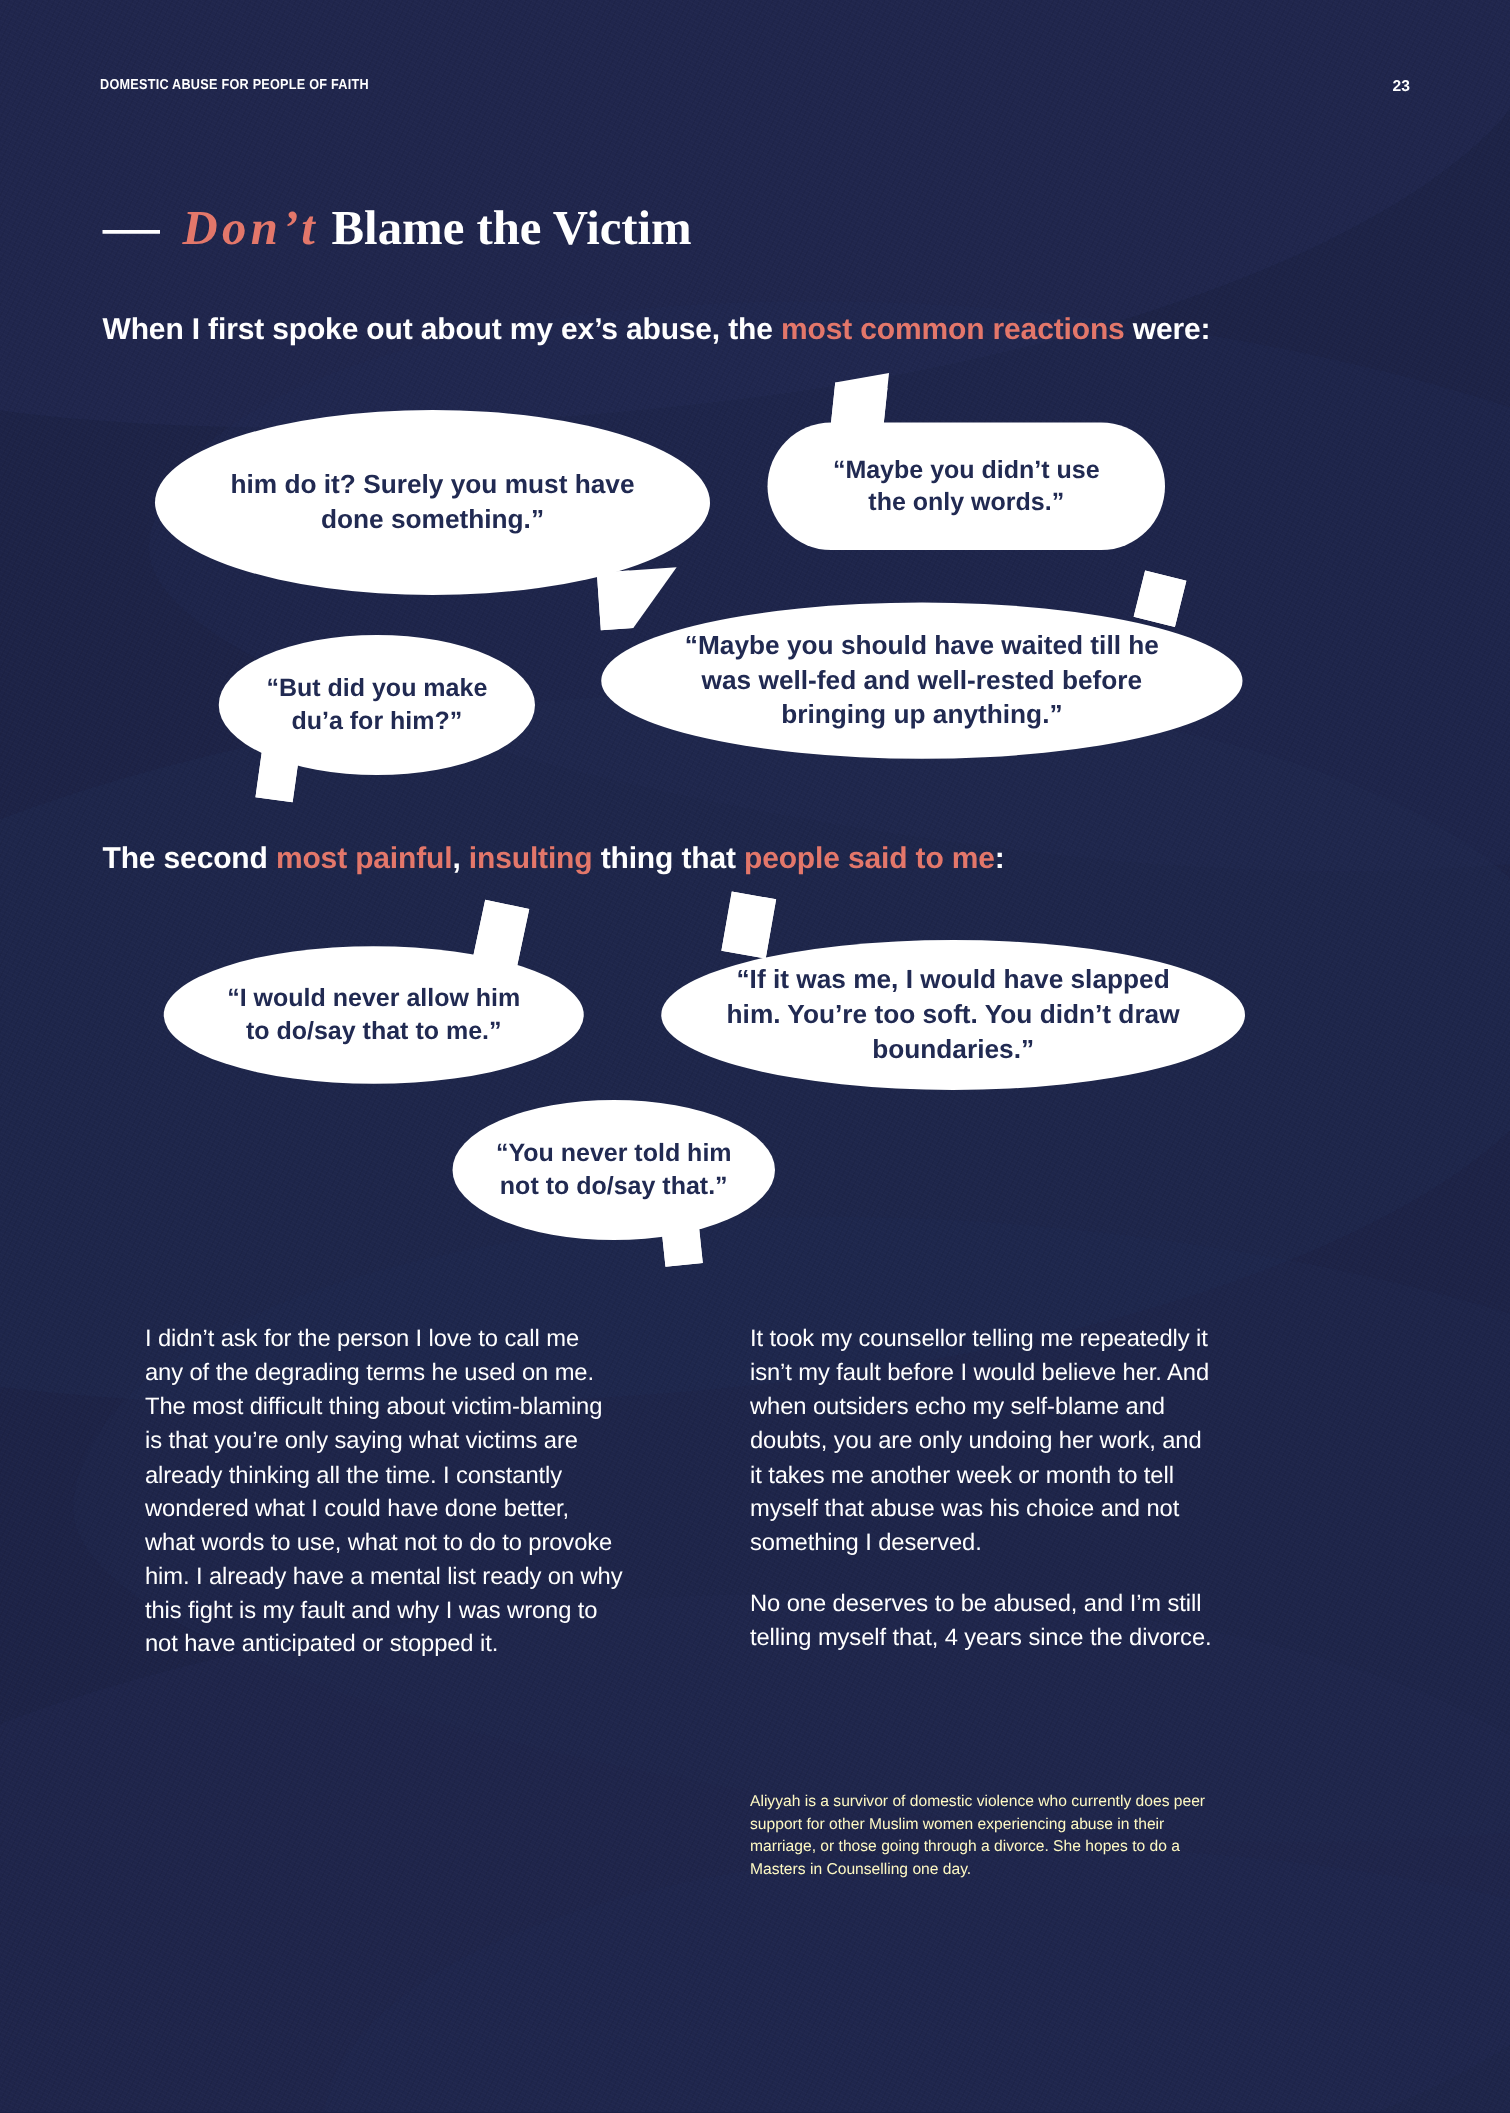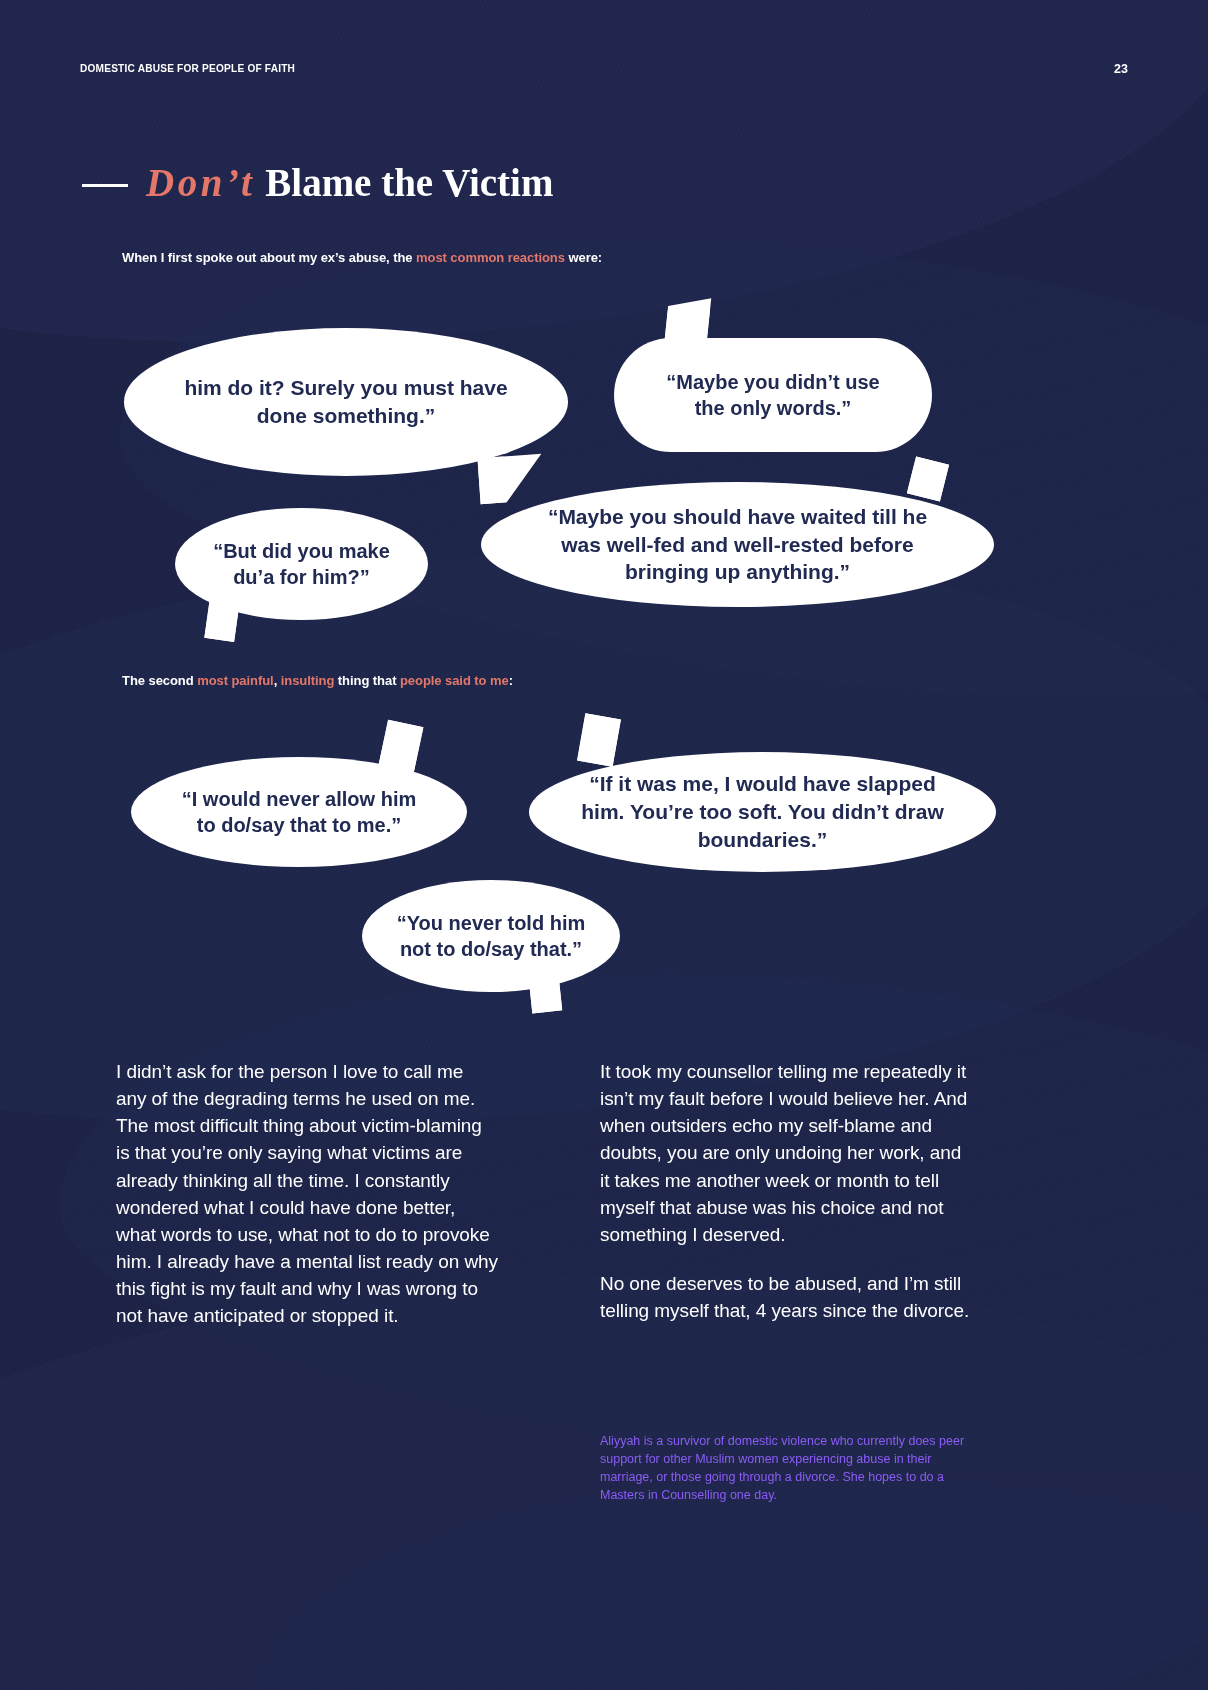--- a/index.html
+++ b/index.html
@@ -73,23 +73,22 @@
   .title .accent {
     color: #e3776a;
     letter-spacing: .09em;
     font-style: italic;
     padding-right: 10px;
   }
 
   
   .lead {
     position: absolute; left: 82px;
-    color: #ffffff; font-size: 13px; font-weight: 600;
+    color: #ffffff; font-size: 24px; font-weight: 600;
     letter-spacing: -.005em;
-    margin-left: 40px;
   }
   .lead.one { top: 250px; }
   .lead.two { top: 673px; }
   .lead .hi { color: #e3776a; }
 
   
   .bubble {
     position: absolute;
     background: #ffffff;
     color: #212a52;
@@ -111,21 +110,21 @@
   .b1 .tail {
     left: 355px; top: 128px;
     border-left: 26px solid #ffffff;
     border-right: 38px solid transparent;
     border-top: 46px solid #ffffff;
     border-bottom: 0;
     transform: rotate(-4deg);
   }
   
   .b2 {
-    left: 614px; top: 338px; width: 318px; height: 114px;
+    left: 614px; top: 338px; width: 318px; height: 102px;
     border-radius: 64px;
     font-size: 20px; padding: 0 24px;
   }
   .b2 .tail {
     left: 52px; top: -42px;
     border-right: 42px solid #ffffff;
     border-left: 0;
     border-bottom: 52px solid #ffffff;
     border-top: 12px solid transparent;
     transform: rotate(6deg);
@@ -209,21 +208,21 @@
     line-height: 1.43;
     letter-spacing: -.004em;
   }
   .col p { margin: 0 0 22px 0; }
   .col.left  { left: 116px; top: 1058px; width: 382px; }
   .col.right { left: 600px; top: 1058px; width: 372px; }
 
   
   .bio {
     position: absolute; left: 600px; top: 1432px; width: 372px;
-    color: #8b5cf6; font-size: 12.5px; line-height: 1.45;
+    color: #fef9c3; font-size: 12.5px; line-height: 1.45;
   }
 </style>
 </head>
 <body>
 
 <div class="page">
 
   <div class="bg-layer">
     <div class="wave w1"></div>
     <div class="wave w2"></div>

